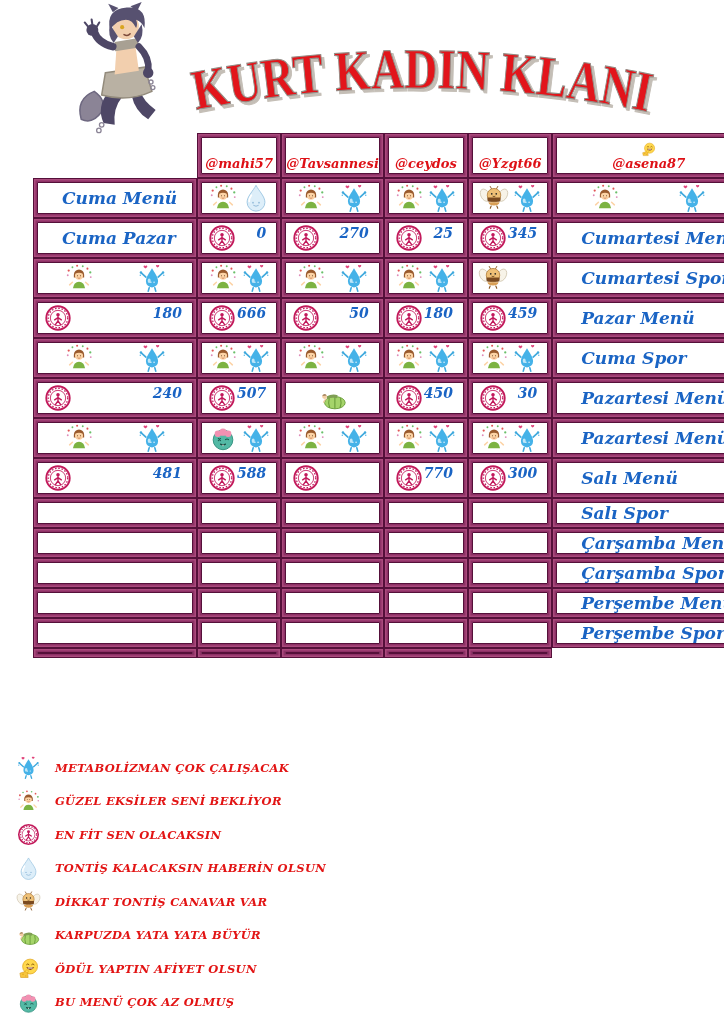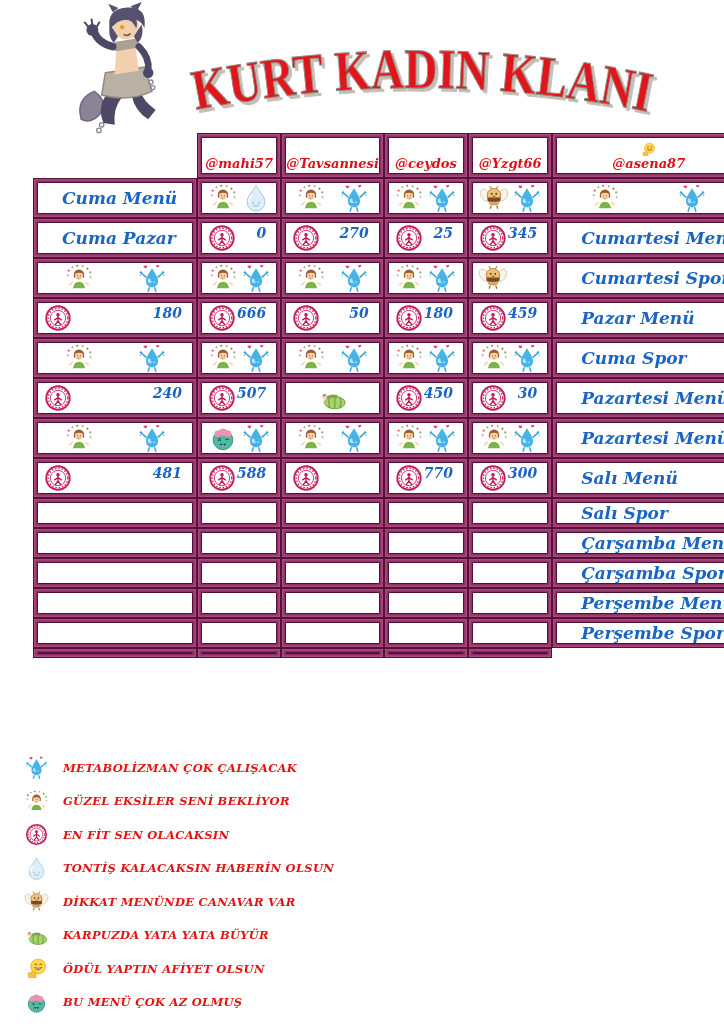--- a/index.html
+++ b/index.html
@@ -27,21 +27,21 @@
   .inner.icons{justify-content:space-around;padding:0 4px;}
   .inner.icons.center1{justify-content:center;}
   .inner.score{justify-content:space-between;padding:0 10px 0 5px;}
   .score-val{font-style:italic;font-weight:bold;font-size:14px;color:#1a64c4;transform:translateY(-5px);}
 
   .icon{display:inline-flex;width:30px;height:30px;flex:0 0 auto;}
   .icon svg{width:100%;height:100%;}
   .icon.badge{width:17px;height:17px;margin-bottom:-2px;}
 
   
-  .legend{position:absolute;left:24px;top:751px;width:560px;}
+  .legend{position:absolute;left:16px;top:751px;width:560px;}
   .legend-item{display:flex;align-items:center;height:33.5px;}
   .legend-item .icon{width:25px;height:25px;margin-right:14px;}
   .legend-label{font-style:italic;font-weight:bold;font-size:11.5px;color:#e21414;letter-spacing:.3px;white-space:nowrap;}
 </style>
 </head>
 <body>
 
 <div class="page">
 
   <div class="mascot">
@@ -1400,21 +1400,21 @@
     <path d="M13.5 6.5 l-1.5 -2.8 M18.5 6.5 l1.5 -2.8" stroke="#8a5a28" stroke-width="1" stroke-linecap="round"></path>
     <circle cx="16" cy="13" r="7.2" fill="#eec077" stroke="#b5823e" stroke-width="0.9"></circle>
     <path d="M9 15.5 h14 v2.4 a2 2 0 0 1 -2 2 h-10 a2 2 0 0 1 -2 -2 z" fill="#7a4a20"></path>
     <path d="M10 20.5 h12 q-1 3.5 -6 3.5 q-5 0 -6 -3.5 z" fill="#d99f55"></path>
     <circle cx="13.6" cy="11.5" r=".9" fill="#222"></circle>
             <circle cx="18.4" cy="11.5" r=".9" fill="#222"></circle>
     <path d="M14.5 14 q1.5 1 3 0" stroke="#5c3a16" stroke-width=".8" fill="none"></path>
     <path d="M13 24.5 l-1 2.5 M19 24.5 l1 2.5" stroke="#8a5a28" stroke-width="1.2" stroke-linecap="round"></path>
   </svg>
         </span>
-        <span class="legend-label">DİKKAT MENÜNDE CANAVAR VAR</span>
+        <span class="legend-label">DİKKAT TONTİŞ CANAVAR VAR</span>
       </div>
       <div class="legend-item">
         <span class="icon">
           <svg viewBox="0 0 32 32">
     <ellipse cx="18" cy="21" rx="11" ry="6.5" fill="#a5d46a" stroke="#6b9e3a" stroke-width="1"></ellipse>
     <path d="M12 16.2 q-1.5 5 .5 10.5 M18 14.8 q0 6 0 12.6 M24 16.2 q1.5 5 -.5 10.5" stroke="#6b9e3a" stroke-width="1.2" fill="none"></path>
     <path d="M9 14.5 q6 -3.5 12 -1.5 l-1 3.2 q-5.5 -2 -10 1 z" fill="#7f9e54"></path>
     <circle cx="7" cy="14.5" r="2.6" fill="#f3cda3"></circle>
     <path d="M4.6 13.6 a2.6 2.6 0 0 1 4.6 -.4 z" fill="#8d6e4a"></path>
     <path d="M8.5 17 q-2 1.5 -2.5 3.5" stroke="#f3cda3" stroke-width="1.4" fill="none" stroke-linecap="round"></path>

